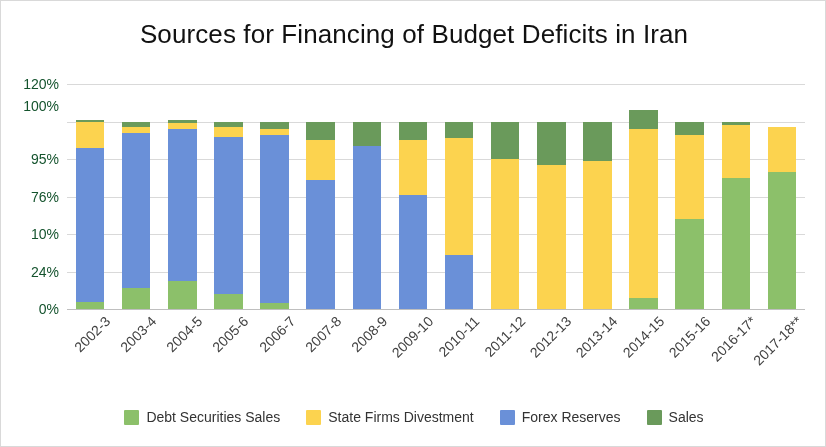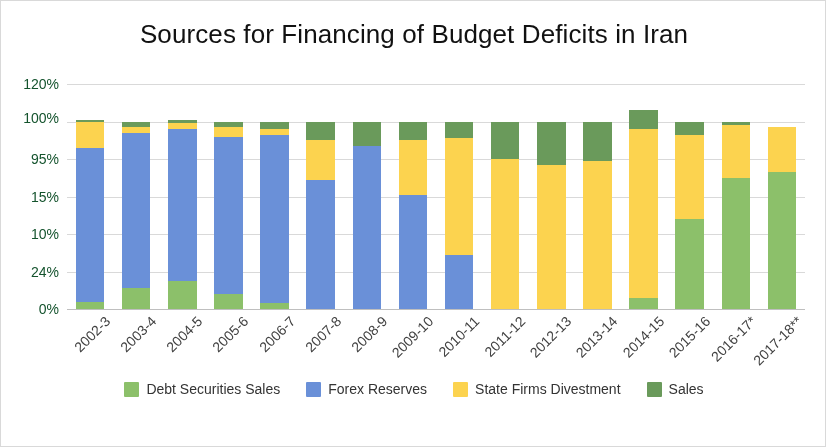--- a/index.html
+++ b/index.html
@@ -95,21 +95,21 @@
     color: #404040;
     white-space: nowrap;
     transform-origin: right top;
     transform: rotate(-45deg);
     text-align: right;
   }
   
   #legend {
     position: absolute;
     left: 0;
-    top: 380px;
+    top: 408px;
     width: 826px;
     display: flex;
     justify-content: center;
     align-items: center;
     gap: 26px;
   }
   .legend-item {
     display: flex;
     align-items: center;
     gap: 7px;
@@ -140,23 +140,23 @@
         <div class="gridline" style="top: 150px;"></div>
         <div class="gridline" style="top: 112.5px;"></div>
         <div class="gridline" style="top: 75px;"></div>
         <div class="gridline" style="top: 37.5px;"></div>
         <div class="gridline" style="top: 0px;"></div>
       </div>
     <div id="ylabels">
         <div class="axis-label" style="top: 225px;">0%</div>
         <div class="axis-label" style="top: 187.5px;">24%</div>
         <div class="axis-label" style="top: 150px;">10%</div>
-        <div class="axis-label" style="top: 112.5px;">15%</div>
+        <div class="axis-label" style="top: 112.5px;">76%</div>
         <div class="axis-label" style="top: 75px;">95%</div>
-        <div class="axis-label" style="top: 34px;">100%</div>
+        <div class="axis-label" style="top: 22px;">100%</div>
         <div class="axis-label" style="top: 0px;">120%</div>
       </div>
     <div id="bars">
         <div class="bar-slot" style="left: 0px; width: 46.125px;">
           <div class="bar-stack" style="width: 28.5975px; left: 8.76375px;">
             <div style="display: flex; flex-direction: column-reverse;">
               <div class="seg" title="Debt Securities Sales 2002-3: 4%" style="height: 7.5px; background: rgb(140, 192, 106);"></div>
               <div class="seg" title="Forex Reserves 2002-3: 82%" style="height: 153.75px; background: rgb(106, 144, 216);"></div>
               <div class="seg" title="State Firms Divestment 2002-3: 14%" style="height: 26.25px; background: rgb(252, 211, 79);"></div>
               <div class="seg" title="Other 2002-3: 1%" style="height: 1.875px; background: rgb(106, 154, 91);"></div>
@@ -319,26 +319,26 @@
       <div class="x-tick" style="left: 680.812px; transform: translateX(-100%) rotate(-45deg); transform-origin: right top;">2016-17*</div>
       <div class="x-tick" style="left: 726.938px; transform: translateX(-100%) rotate(-45deg); transform-origin: right top;">2017-18**</div>
     </div>
 
   <div id="legend">
       <div class="legend-item">
         <span class="legend-swatch" style="background: rgb(140, 192, 106);"></span>
         <span class="legend-text">Debt Securities Sales</span>
       </div>
       <div class="legend-item">
+        <span class="legend-swatch" style="background: rgb(252, 211, 79);"></span>
+        <span class="legend-text">State Firms Divestment</span>
+      </div>
+      <div class="legend-item">
         <span class="legend-swatch" style="background: rgb(106, 144, 216);"></span>
         <span class="legend-text">Forex Reserves</span>
-      </div>
-      <div class="legend-item">
-        <span class="legend-swatch" style="background: rgb(252, 211, 79);"></span>
-        <span class="legend-text">State Firms Divestment</span>
       </div>
       <div class="legend-item">
         <span class="legend-swatch" style="background: rgb(106, 154, 91);"></span>
         <span class="legend-text">Sales</span>
       </div>
     </div>
 
 </div>
 
 </body></html>

